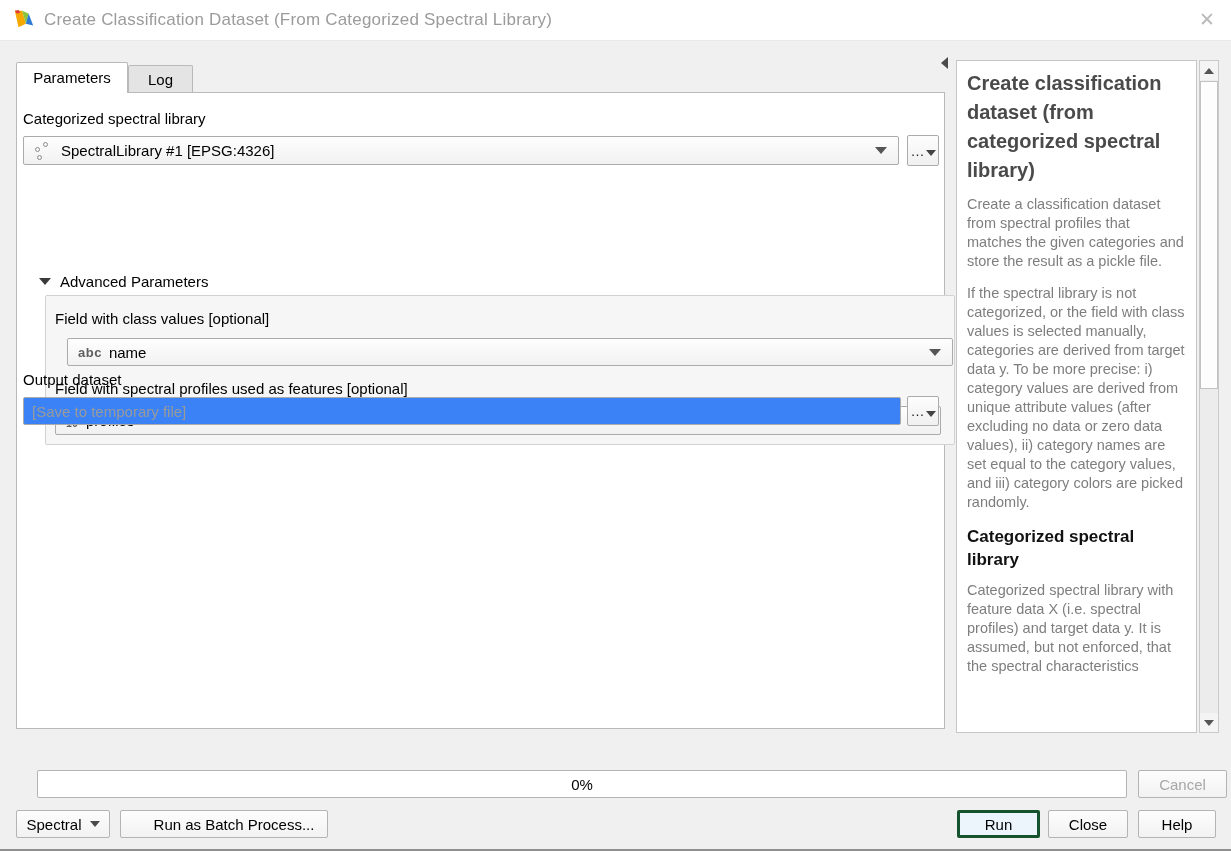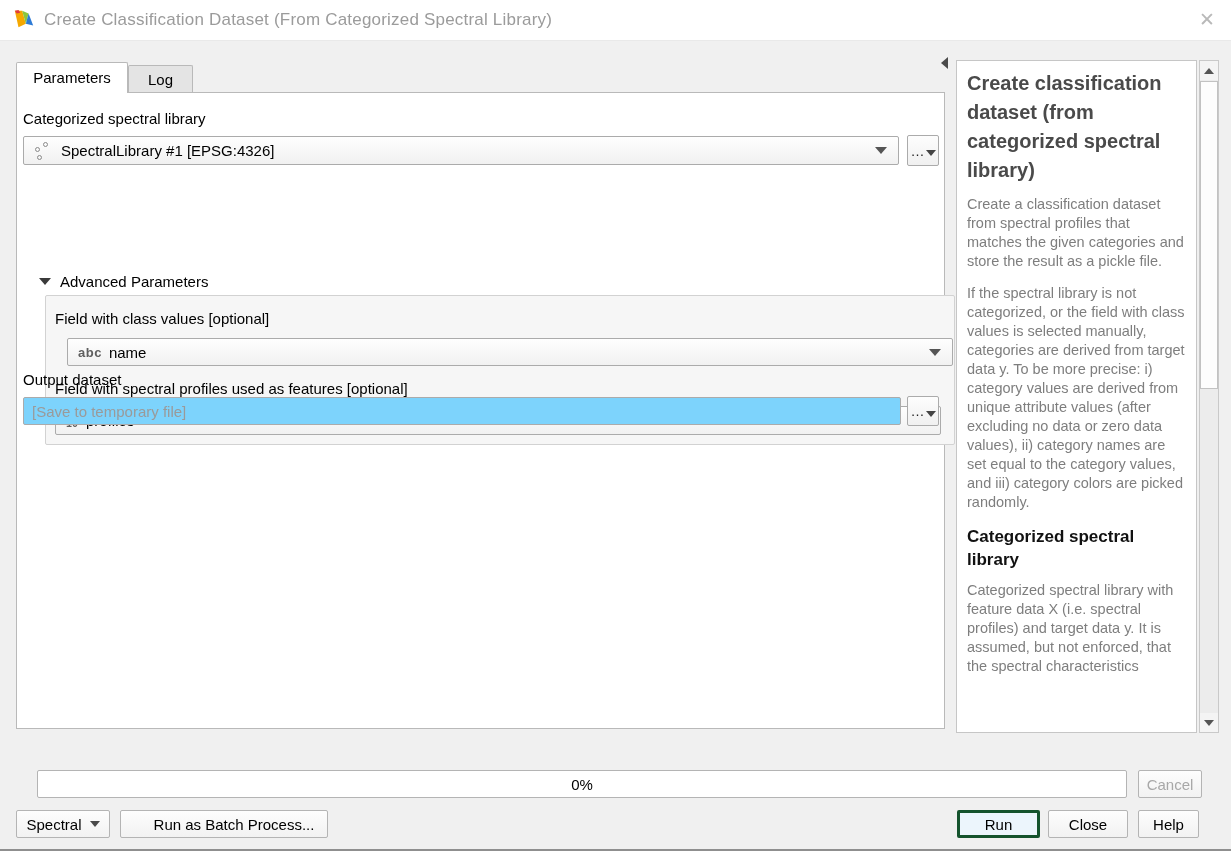--- a/index.html
+++ b/index.html
@@ -90,21 +90,21 @@
   .expander .exp-arrow {
     width:0; height:0; border-left:6px solid transparent; border-right:6px solid transparent;
     border-top:7px solid #3a3a3a; margin-right:9px;
   }
   .expander .exp-label { font-size:15px; color:#000; }
   .adv-group {
     position:absolute; left:28px; top:202px; width:910px; height:150px;
     background:#f6f6f6; border:1px solid #d2d2d2; border-radius:2px;
   }
   .text-input {
-    position:absolute; height:28px; background:#7dd3fc; border:1px solid #ababab;
+    position:absolute; height:28px; background:#3b82f6; border:1px solid #ababab;
     border-radius:2px; font-family:"Liberation Sans", sans-serif;
     font-size:15px; color:#000; padding:0 8px;
   }
   .text-input::placeholder { color:#9a9a9a; opacity:1; }
   
   .collapse-handle {
     position:absolute; left:941px; top:57px; width:0; height:0;
     border-top:6px solid transparent; border-bottom:6px solid transparent;
     border-right:7px solid #4a4a4a; cursor:default;
   }
@@ -141,30 +141,30 @@
     font-size:15px; color:#000;
   }
   .btn {
     position:absolute; height:28px;
     background:linear-gradient(180deg,#fdfdfd,#f2f2f2);
     border:1px solid #b4b4b4; border-radius:2px;
     font-size:15px; color:#000; text-align:center;
     display:flex; align-items:center; justify-content:center; cursor:default;
     font-family:"Liberation Sans", sans-serif;
   }
-  .btn-cancel { left:1138px; top:770px; width:64px; color:#a8a8a8; }
+  .btn-cancel { left:1138px; top:770px; width:89px; color:#a8a8a8; }
   .btn-advanced { left:16px; top:810px; width:94px; gap:8px; }
   .btn-advanced .dd-arrow {
     width:0; height:0; border-left:5px solid transparent; border-right:5px solid transparent;
     border-top:6px solid #4a4a4a;
   }
   .btn-batch { left:120px; top:810px; width:208px;padding-left:20px; }
   .btn-run { left:957px; top:810px; width:83px; background:#ecf5fc; border:3px solid #14532d; }
   .btn-close { left:1048px; top:810px; width:80px; }
-  .btn-help { left:1138px; top:810px; width:61px; }
+  .btn-help { left:1138px; top:810px; width:78px; }
   .bottom-edge { position:absolute; left:0; bottom:0; width:1231px; height:2px; background:#8f8f8f; }
 </style>
 </head>
 <body>
 
 <div class="titlebar">
   <svg class="logo" viewBox="0 0 24 24">
     <polygon points="2,2 10,2 14,16 6,20" fill="#f5a800"></polygon>
     <polygon points="10,2 17,5 14,16" fill="#8bc53f"></polygon>
     <polygon points="17,5 22,18 14,16" fill="#2d7bd6"></polygon>

